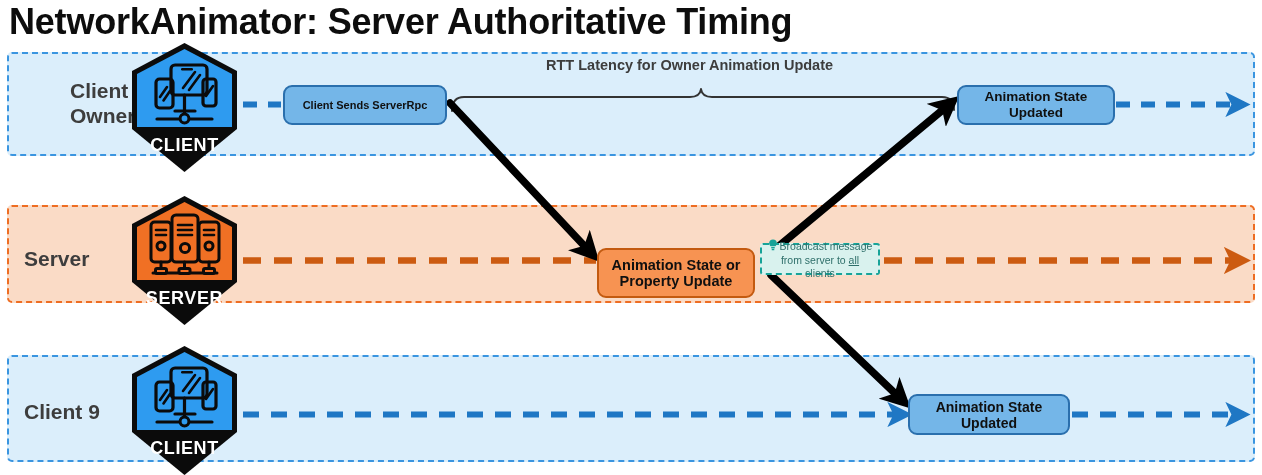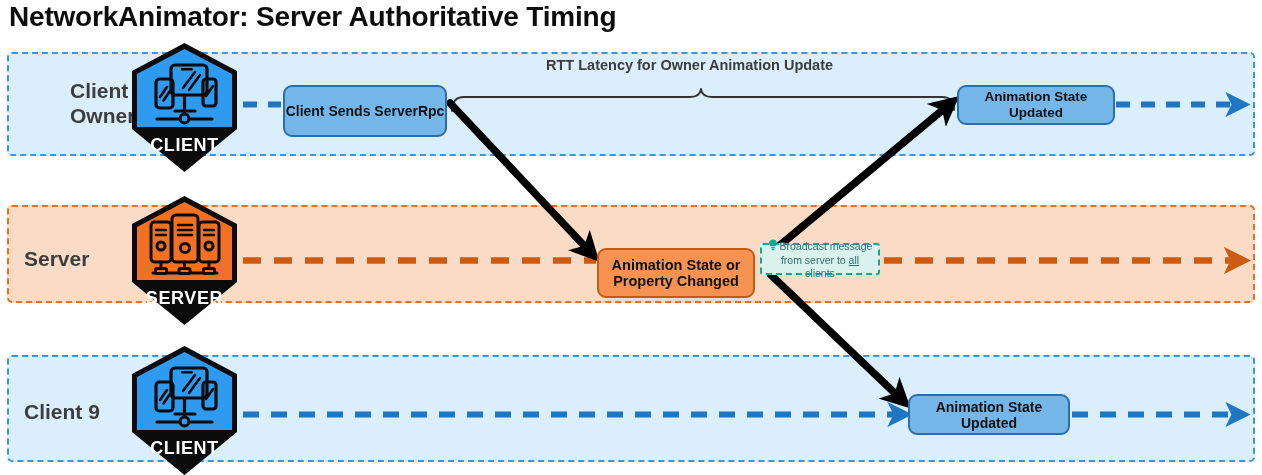--- a/index.html
+++ b/index.html
@@ -5,21 +5,21 @@
   html,body{margin:0;padding:0;background:#ffffff;}
   body{
     width:1262px;height:475px;position:relative;overflow:hidden;
     font-family:"Liberation Sans", sans-serif;
     -webkit-font-smoothing:antialiased;
   }
   #stage{position:absolute;left:0;top:0;width:1262px;height:475px;}
 
   .title{
     position:absolute;left:9px;top:1px;
-    font-size:28px;font-weight:bold;color:#0d0d0d;
+    font-size:36px;font-weight:bold;color:#0d0d0d;
     letter-spacing:-0.2px;white-space:nowrap;
   }
 
   
   .lane{position:absolute;box-sizing:border-box;border-radius:5px;}
   .lane.client{background:#dbeefb;border:2px dashed #3a95e0;}
   .lane.server{background:#fadbc6;border:2px dashed #ee6d22;}
   #lane-client1{left:7px;top:52px;width:1248px;height:104px;}
   #lane-server {left:7px;top:205px;width:1248px;height:98px;}
   #lane-client2{left:7px;top:355px;width:1248px;height:107px;}
@@ -49,21 +49,21 @@
 
   
   .node{
     position:absolute;box-sizing:border-box;border-radius:9px;
     display:flex;align-items:center;justify-content:center;text-align:center;
     font-weight:bold;color:#101010;line-height:16px;
   }
   .node.blue{background:#74b6e8;border:2px solid #2a6fad;}
   .node.orange{background:#f79352;border:2px solid #c35a10;}
 
-  #node-rpc      {left:283px;top:85px;width:164px;height:52px;font-size:14px;}
+  #node-rpc      {left:283px;top:85px;width:164px;height:40px;font-size:11px;}
   #node-anim1    {left:957px;top:85px;width:158px;height:40px;font-size:13.5px;}
   #node-server   {left:597px;top:248px;width:158px;height:50px;font-size:14.5px;}
   #node-anim2    {left:908px;top:394px;width:162px;height:41px;font-size:14px;}
 
   
   #note{
     position:absolute;left:760px;top:243px;width:120px;height:32px;
     box-sizing:border-box;background:#d9f2ee;border:2px dashed #17a398;
     border-radius:3px;color:#2f6f6a;font-size:10.5px;line-height:13px;
     display:flex;align-items:center;justify-content:center;text-align:center;
@@ -229,21 +229,21 @@
     <span>Client Sends ServerRpc</span>
   </div>
 
   <div class="node blue" id="node-anim1">
     <span>Animation State Updated</span>
   </div>
 
   <div class="node orange" id="node-server">
     <span>
       <span>Animation State or</span><br>
-      <span>Property Changed</span>
+      <span>Property Update</span>
     </span>
   </div>
 
   <div class="node blue" id="node-anim2">
     <span>Animation State Updated</span>
   </div>
 
   <div id="rtt-label">RTT Latency for Owner Animation Update</div>
 
   <div id="note">

